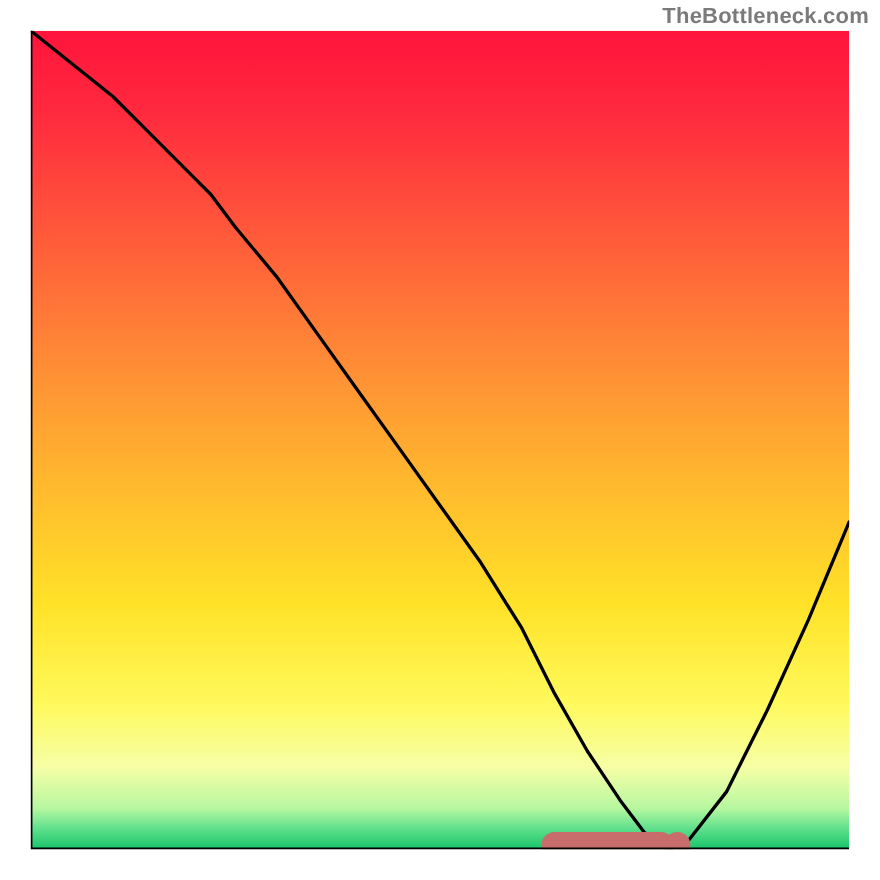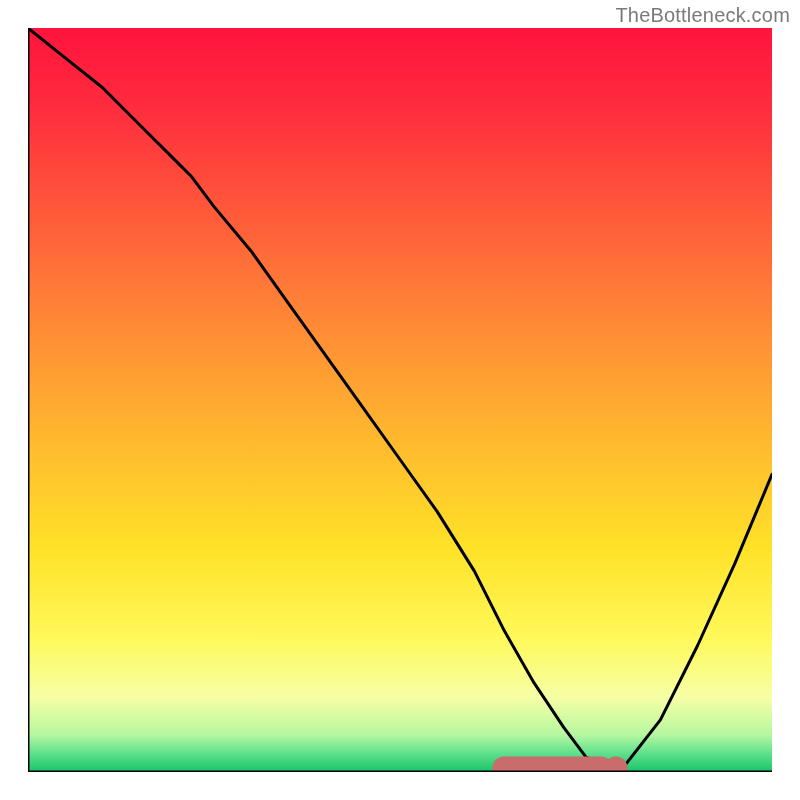--- a/index.html
+++ b/index.html
@@ -9,21 +9,21 @@
     height: 800px;
     background: #fff;
     font-family: Arial, sans-serif;
     position: relative;
   }
   .watermark {
     position: absolute;
     top: 4px;
     right: 10px;
     font-size: 20px;
-    font-weight: normal;
+    font-weight: bold;
     color: #7a7a7a;
     letter-spacing: 0.2px;
   }
   .plot {
     position: absolute;
     left: 28px;
     top: 28px;
     width: 744px;
     height: 744px;
   }

